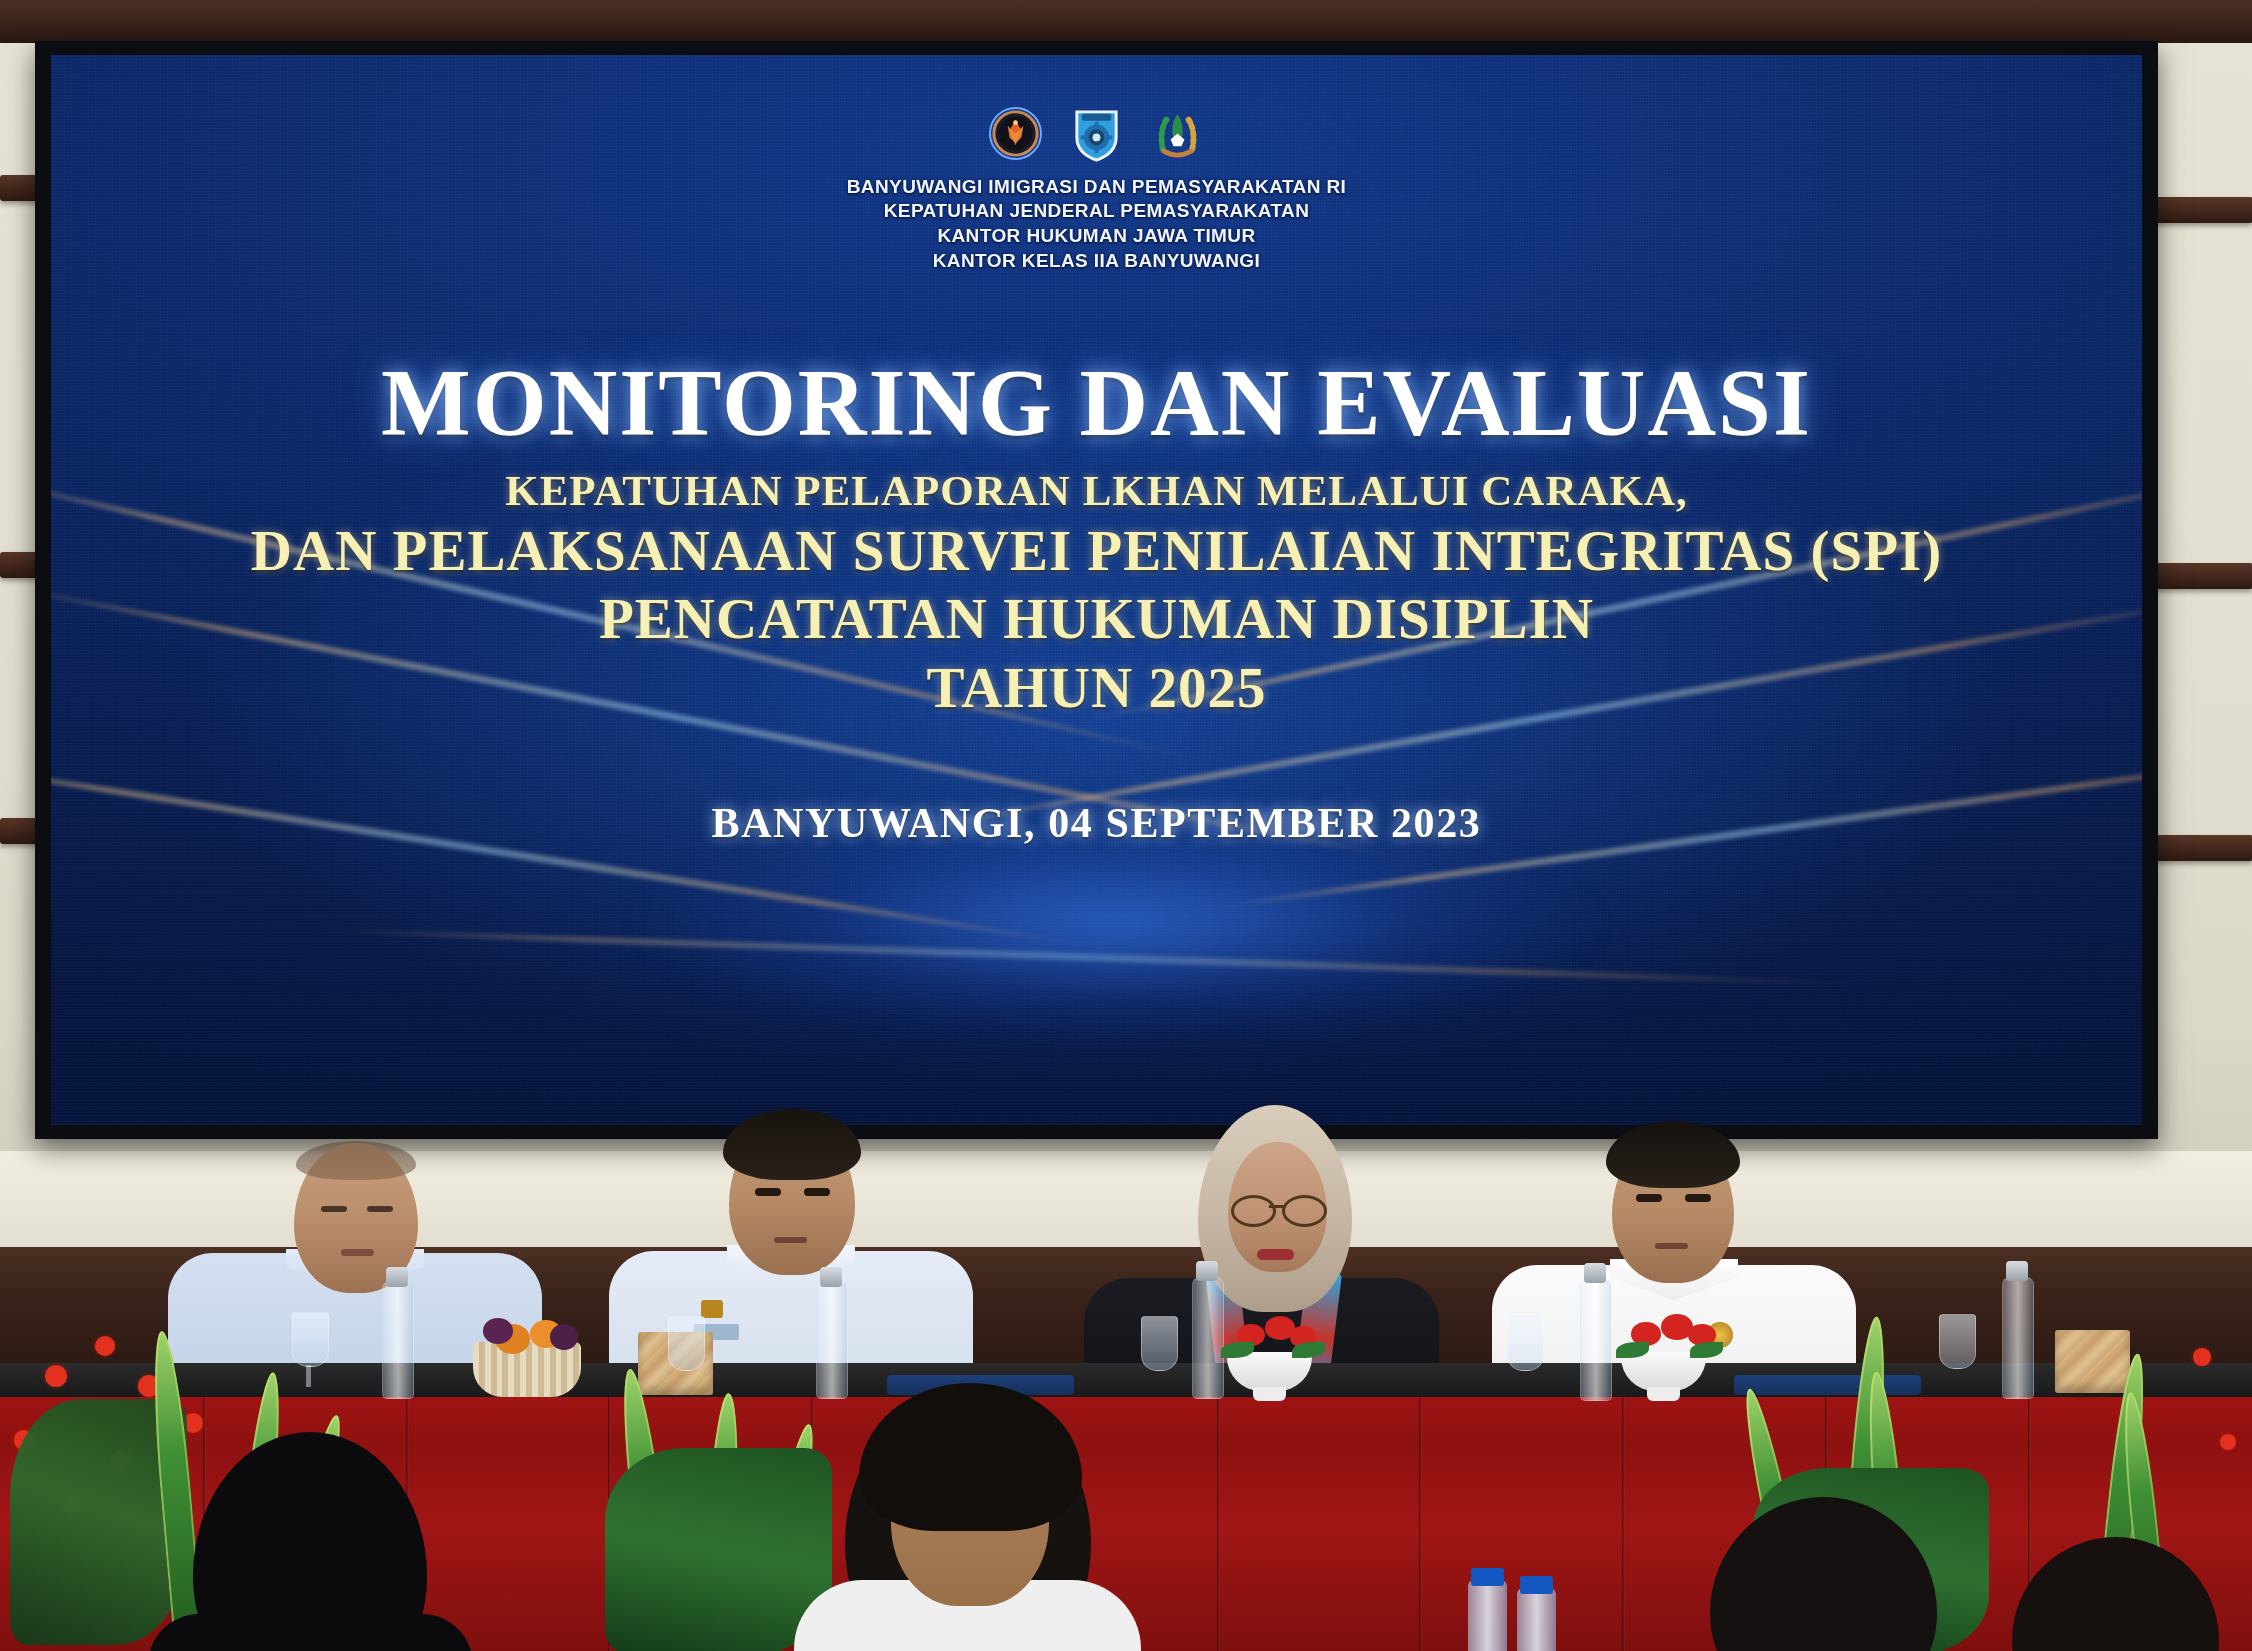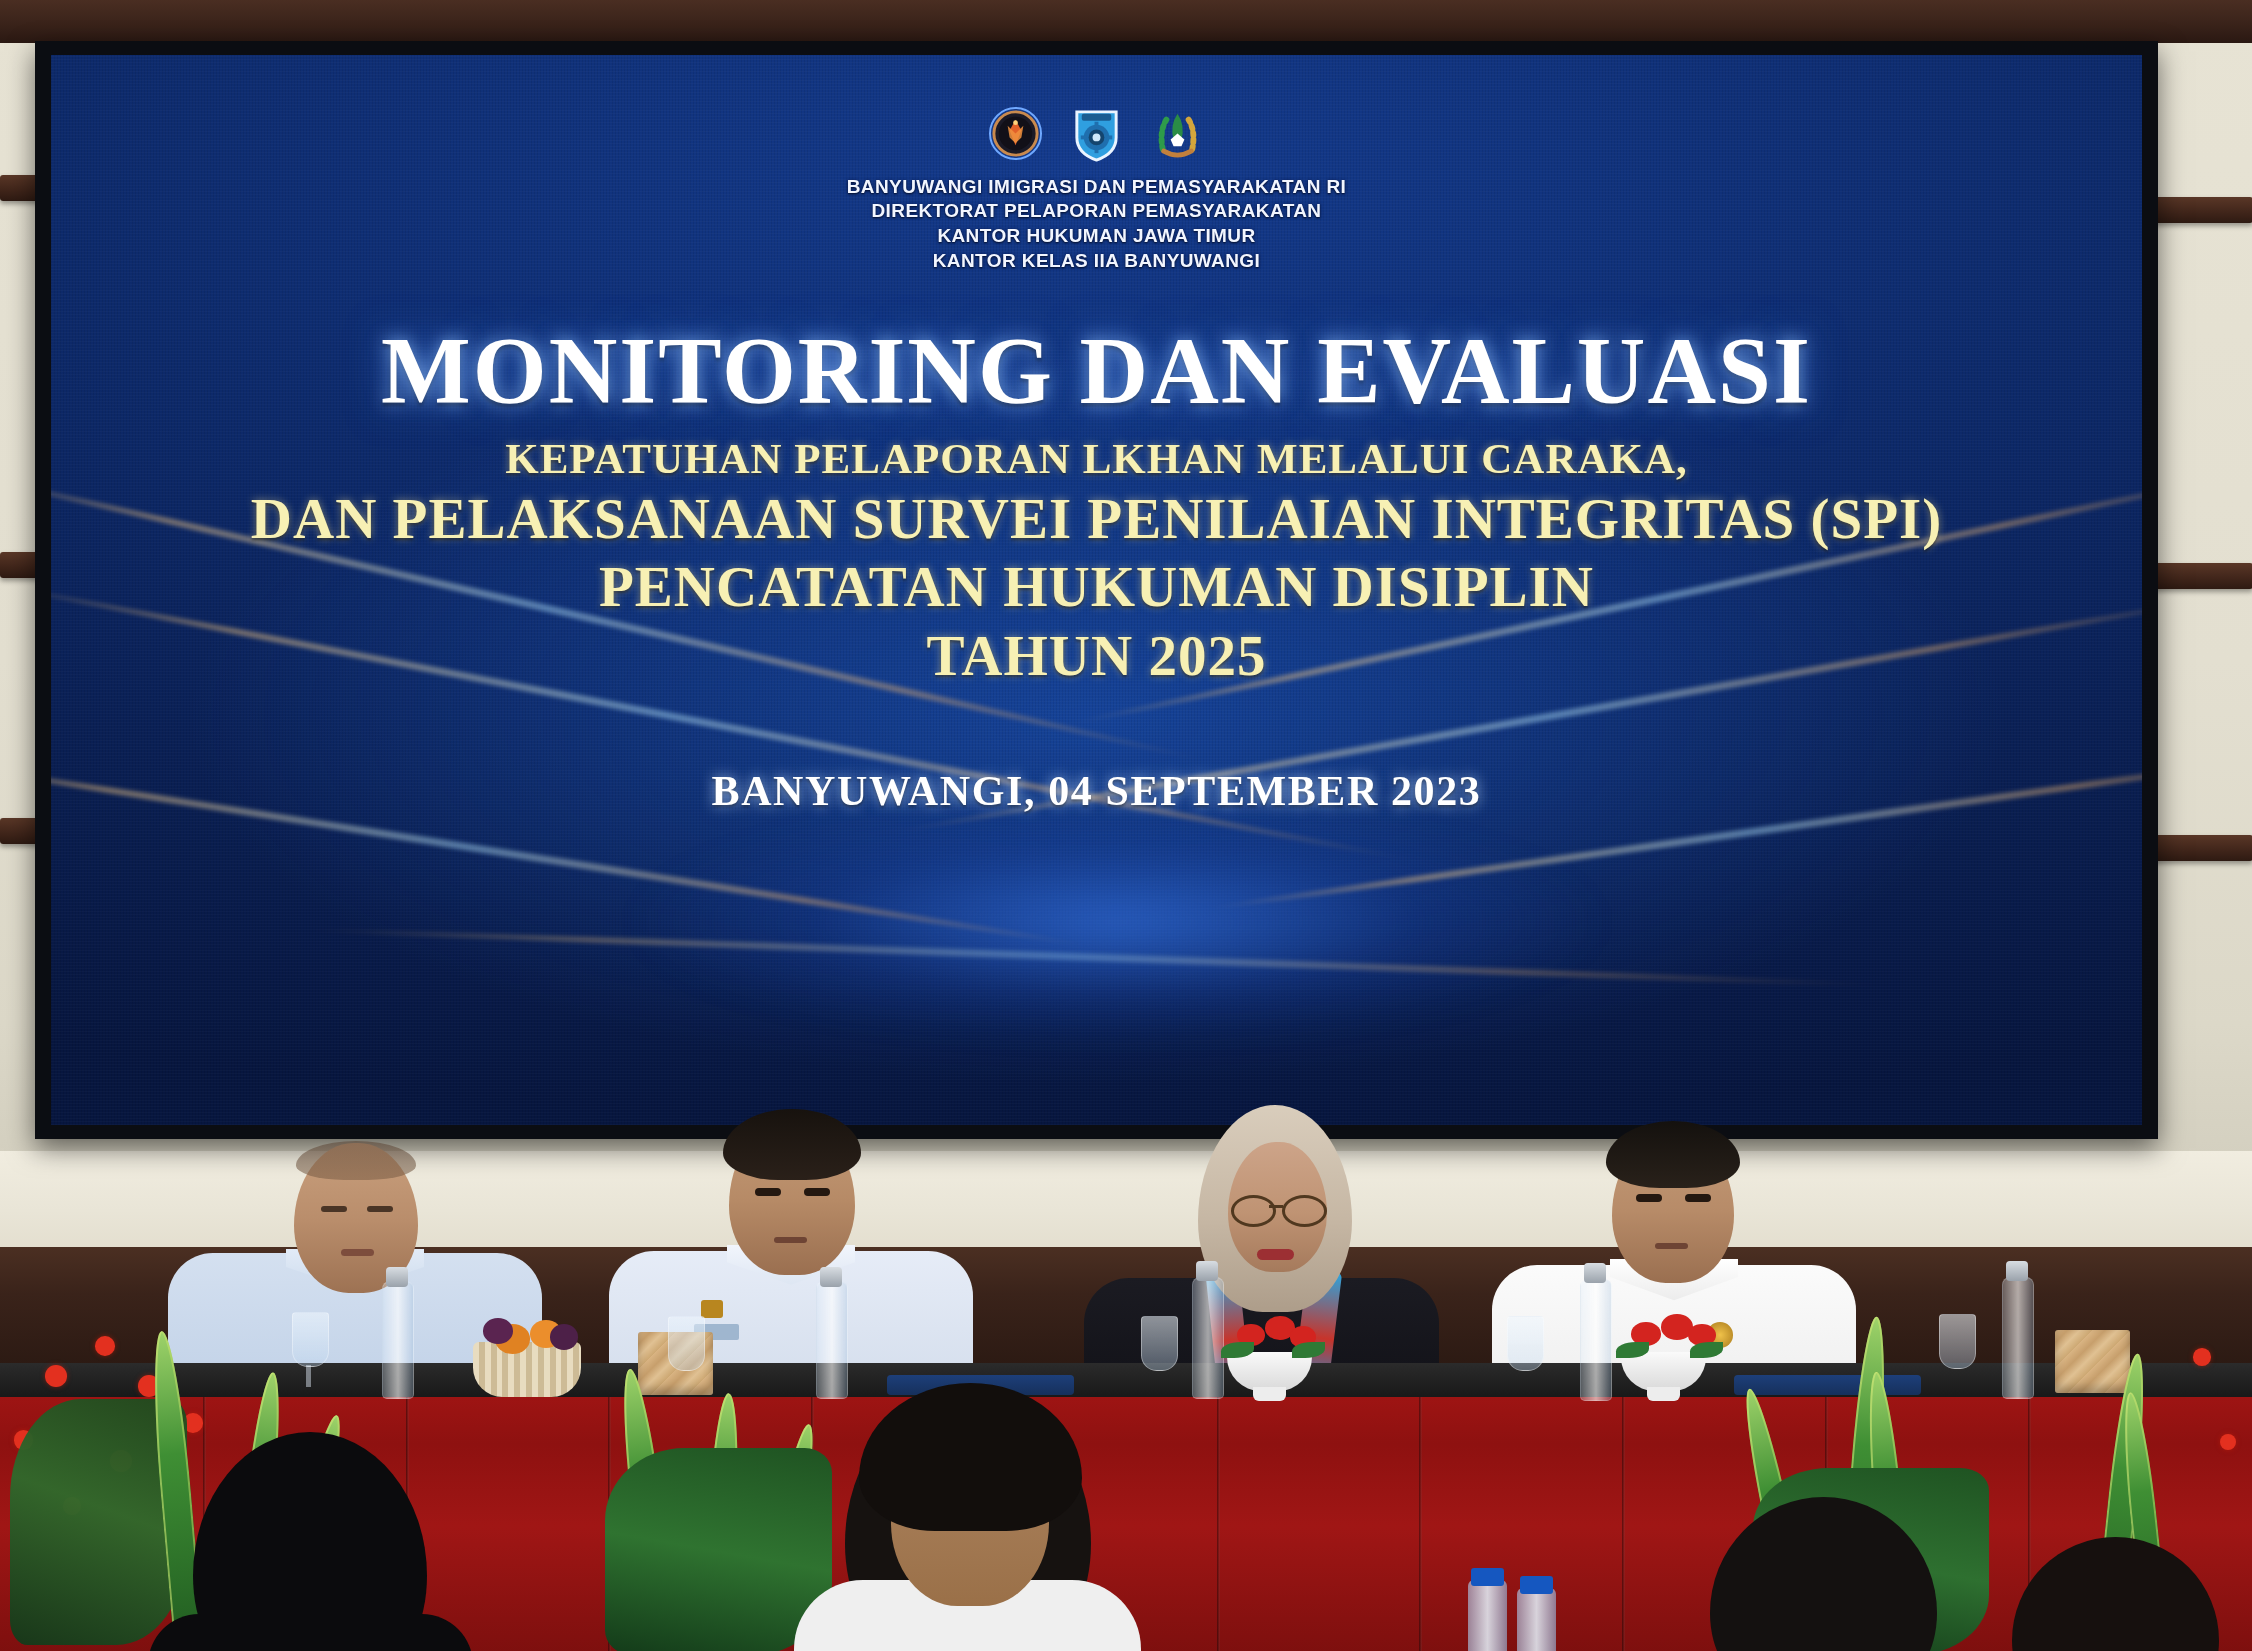--- a/index.html
+++ b/index.html
@@ -59,21 +59,21 @@
         display:flex;flex-direction:column;align-items:center;}
 
   .logos{display:flex;gap:25.6px;align-items:flex-end;justify-content:center;margin-top:49px;}
   .logo{width:55px;height:59px;position:relative;}
 
   .org-lines{margin-top:11.8px;text-align:center;color:#f2f6ff;
         font-family:"Liberation Sans",sans-serif;font-weight:bold;font-size:19px;
         letter-spacing:0.4px;line-height:1.30;
         text-shadow:0 0 3.9px rgba(10,30,90,.95),0 1px 2px rgba(0,0,0,.8);}
 
-  .main-title{margin-top:51px;color:#ffffff;white-space:nowrap;
+  .main-title{margin-top:83px;color:#ffffff;white-space:nowrap;
         font-family:"Liberation Serif","DejaVu Serif",serif;font-weight:bold;
         font-size:95px;letter-spacing:2px;line-height:1;
         text-shadow:0 0 17.7px rgba(150,195,255,.75),0 0 41px rgba(70,140,255,.55),0 3px 3.9px rgba(0,0,0,.55);}
 
   .sub{font-family:"Liberation Serif","DejaVu Serif",serif;font-weight:bold;
         font-size:56px;line-height:1.20;white-space:nowrap;color:#f7f0b4;
         font-variant:small-caps;letter-spacing:1px;
         text-shadow:0 0 8.9px rgba(255,235,150,.45),0 2px 3px rgba(0,0,0,.6);}
   .sub-wrap{margin-top:13.8px;text-align:center;}
   .sub.l1{font-size:43px;}
@@ -204,21 +204,21 @@
               <path d="M43 46 Q47 26 38 14" stroke="#d4a63c" stroke-width="6" fill="none" stroke-linecap="round" stroke-dasharray="3 4"></path>
               <path d="M28 10 Q36 22 32 36 H24 Q20 22 28 10 Z" fill="#2a8c46"></path>
               <path d="M21 36 L28 30 L35 36 L32 43 H24 Z" fill="#ffffff"></path>
               <path d="M14 48 Q28 56 42 48" stroke="#c2803c" stroke-width="5" fill="none" stroke-linecap="round"></path>
             </svg>
           </div>
         </div>
 
         <div class="org-lines">
           <div>BANYUWANGI IMIGRASI DAN PEMASYARAKATAN RI</div>
-          <div>DIREKTORAT PELAPORAN PEMASYARAKATAN</div>
+          <div>KEPATUHAN JENDERAL PEMASYARAKATAN</div>
           <div>KANTOR HUKUMAN JAWA TIMUR</div>
           <div>KANTOR KELAS IIA BANYUWANGI</div>
         </div>
 
         <div class="main-title">MONITORING DAN EVALUASI</div>
 
         <div class="sub-wrap">
           <div class="sub l1">KEPATUHAN PELAPORAN LKHAN MELALUI CARAKA,</div>
           <div class="sub l3">DAN PELAKSANAAN SURVEI PENILAIAN INTEGRITAS (SPI)</div>
           <div class="sub l2">PENCATATAN HUKUMAN DISIPLIN</div>

